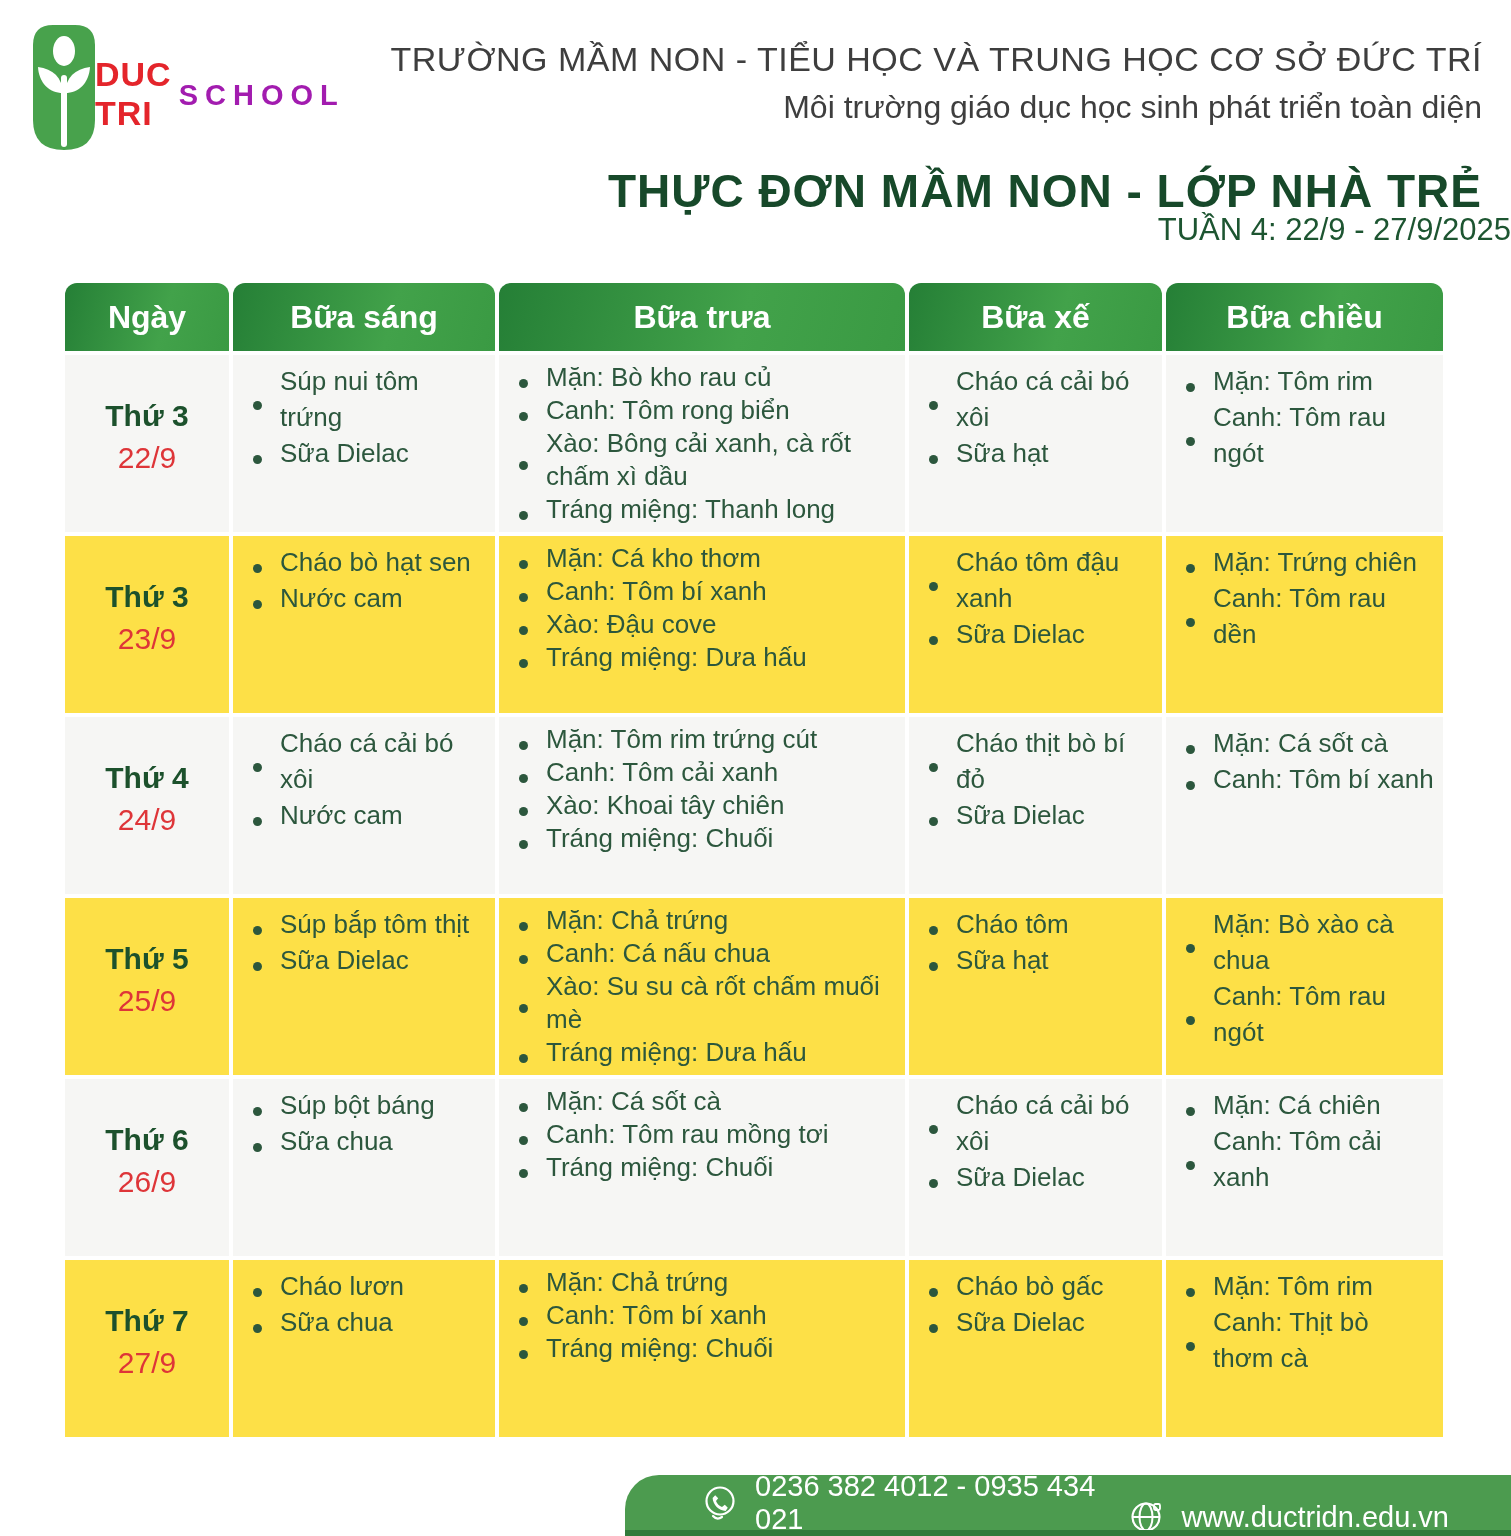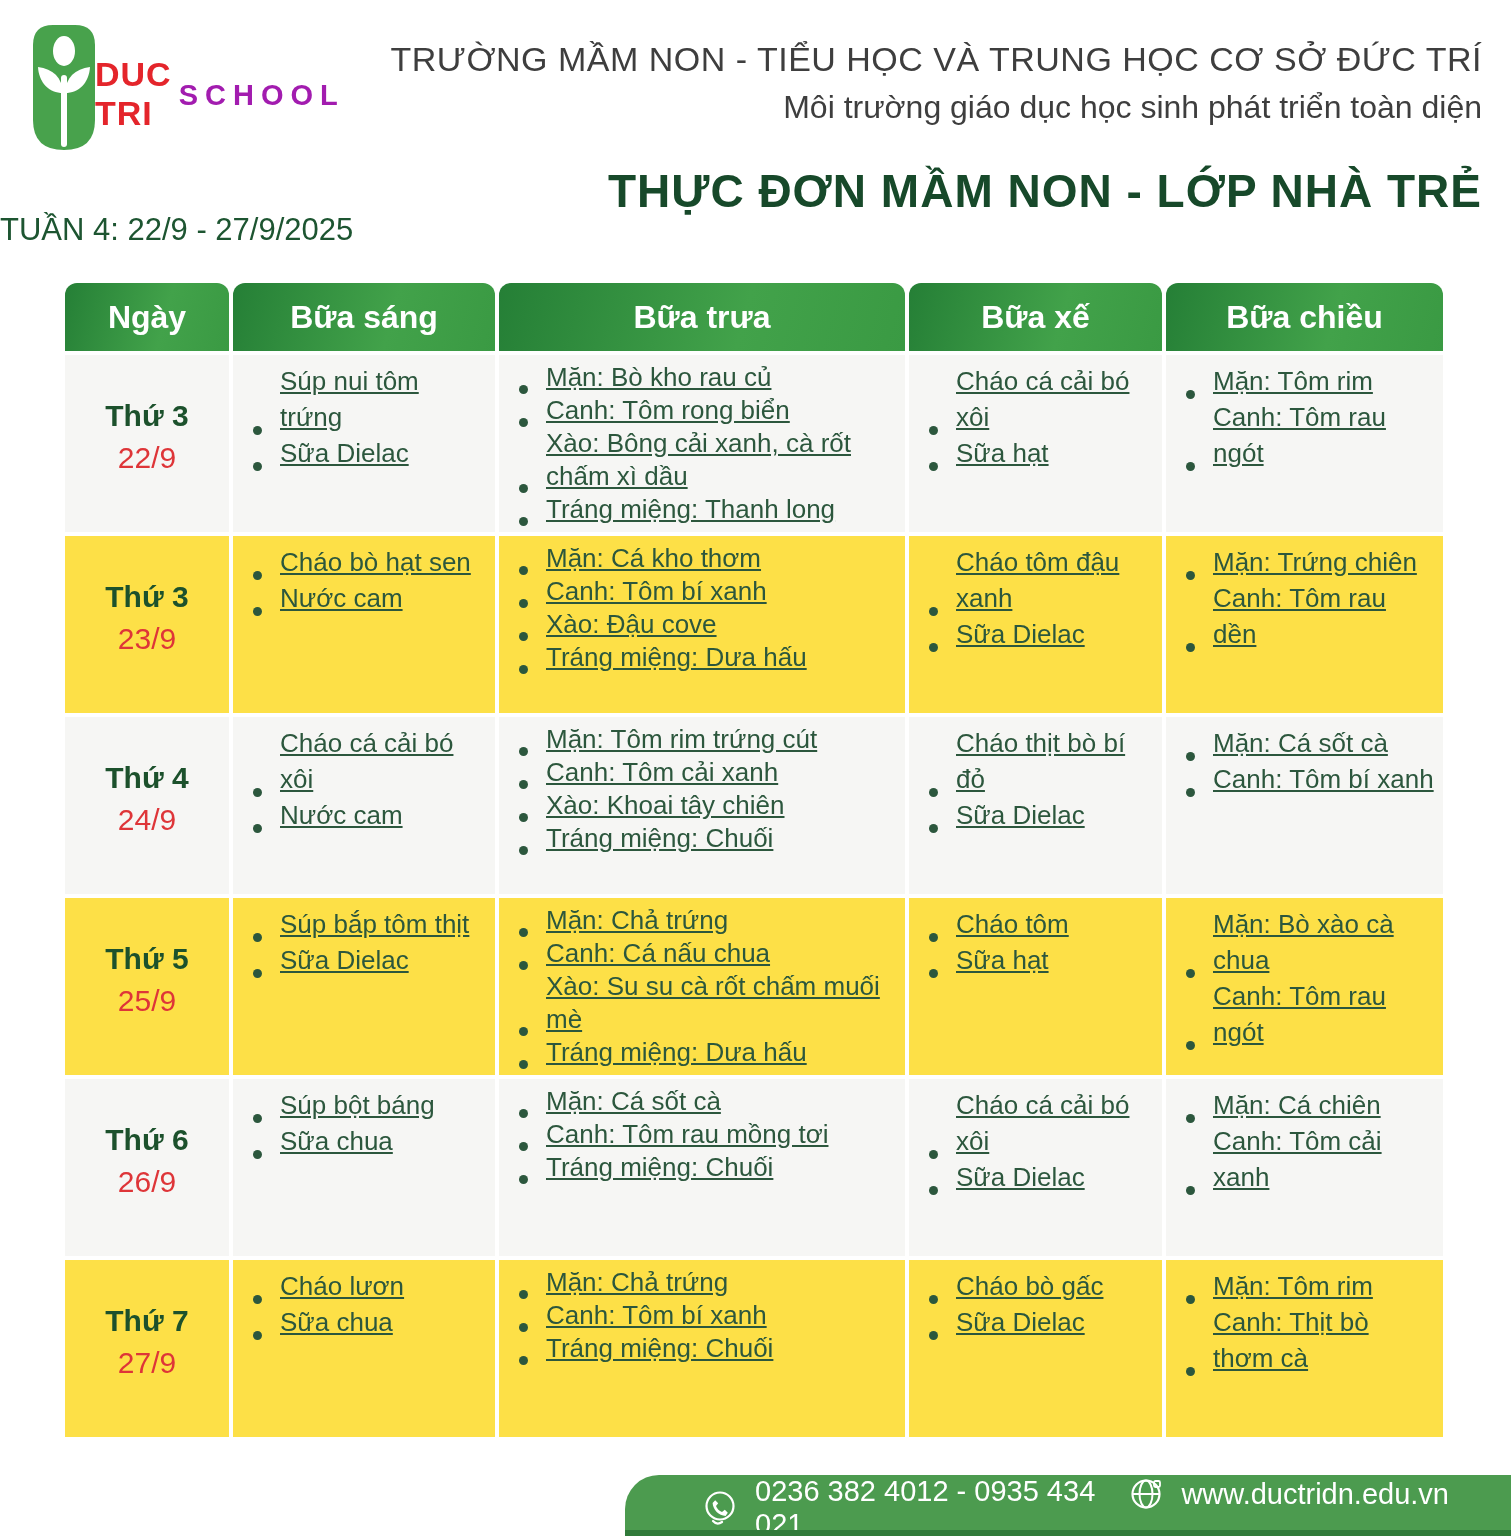--- a/index.html
+++ b/index.html
@@ -10,47 +10,47 @@
   
   .logo{position:absolute;left:33px;top:25px;width:120px;display:flex;flex-direction:row;align-items:center;}
   .logo-mark{width:62px;height:125px;margin-bottom:12px;}
   .logo-name{font-size:34px;font-weight:bold;color:#e4252b;letter-spacing:1px;}
   .logo-sub{font-size:29px;font-weight:bold;color:#a21caf;letter-spacing:7px;padding-left:7px;margin-top:3px;}
   
   .head-text{position:absolute;left:152px;top:40px;width:1330px;text-align:right;}
   .school-name{font-size:34px;color:#3e3e3e;letter-spacing:.5px;}
   .tagline{font-size:32px;color:#3e3e3e;margin-top:10px;}
   .menu-title{font-size:46px;font-weight:bold;color:#17492a;letter-spacing:1px;margin-top:38px;}
-  .menu-subtitle{position:absolute;left:0;top:212px;width:1511px;text-align:left;font-size:31px;color:#1d5531;}
+  .menu-subtitle{position:absolute;left:0;top:212px;width:1511px;text-align:right;font-size:31px;color:#1d5531;}
   
   .menu-table{position:absolute;left:65px;top:283px;width:1378px;}
   .thead,.row{display:grid;grid-template-columns:164px 262px 406px 253px 277px;column-gap:4px;}
   .thead{margin-bottom:4px;}
   .th{
     height:68px;border-radius:12px 12px 0 0;display:flex;align-items:center;justify-content:center;
     background:linear-gradient(105deg,#257f36 0%,#42a24a 60%,#3a9a43 100%);
     color:#ffffff;font-size:32px;font-weight:bold;
   }
   .row{height:177px;margin-bottom:4px;}
   .row-plain .cell{background:#f6f6f4;}
   .row-alt .cell{background:#fde047;}
   .day-cell{display:flex;flex-direction:column;align-items:center;justify-content:center;padding-bottom:14px;}
   .day{font-size:30px;font-weight:bold;color:#1c512c;}
   .date{font-size:30px;color:#de3538;margin-top:8px;}
   .meal-cell{padding:8px 8px 6px 8px;}
-  .item{display:flex;align-items:flex-end;text-decoration:underline;}
+  .item{display:flex;align-items:center;}
   .item .dot{flex:none;width:9px;height:9px;border-radius:50%;background:#2c573d;margin:13px 18px 0 12px;}
   .item .txt{font-size:26px;line-height:36px;color:#2c573d;}
   .cell-lunch{padding-top:6px;}
   .cell-lunch .txt{line-height:33px;}
   .cell-lunch .dot{margin-top:11px;}
   
   .footer-bar{
     position:absolute;left:625px;right:0;top:1475px;height:61px;background:#4c9b4f;
-    border-radius:34px 0 0 0;display:flex;align-items:flex-start;justify-content:space-between;
+    border-radius:34px 0 0 0;display:flex;align-items:flex-end;justify-content:space-between;
     padding:0 62px 0 76px;box-sizing:border-box;color:#ffffff;
   }
   .footer-strip{position:absolute;left:625px;right:0;top:1530px;height:6px;background:#317a3a;}
   .contact,.website{display:flex;align-items:center;gap:16px;font-size:29px;}
   .fi{width:38px;height:38px;flex:none;}
 </style>
 </head>
 <body>
 
 <div class="page">

